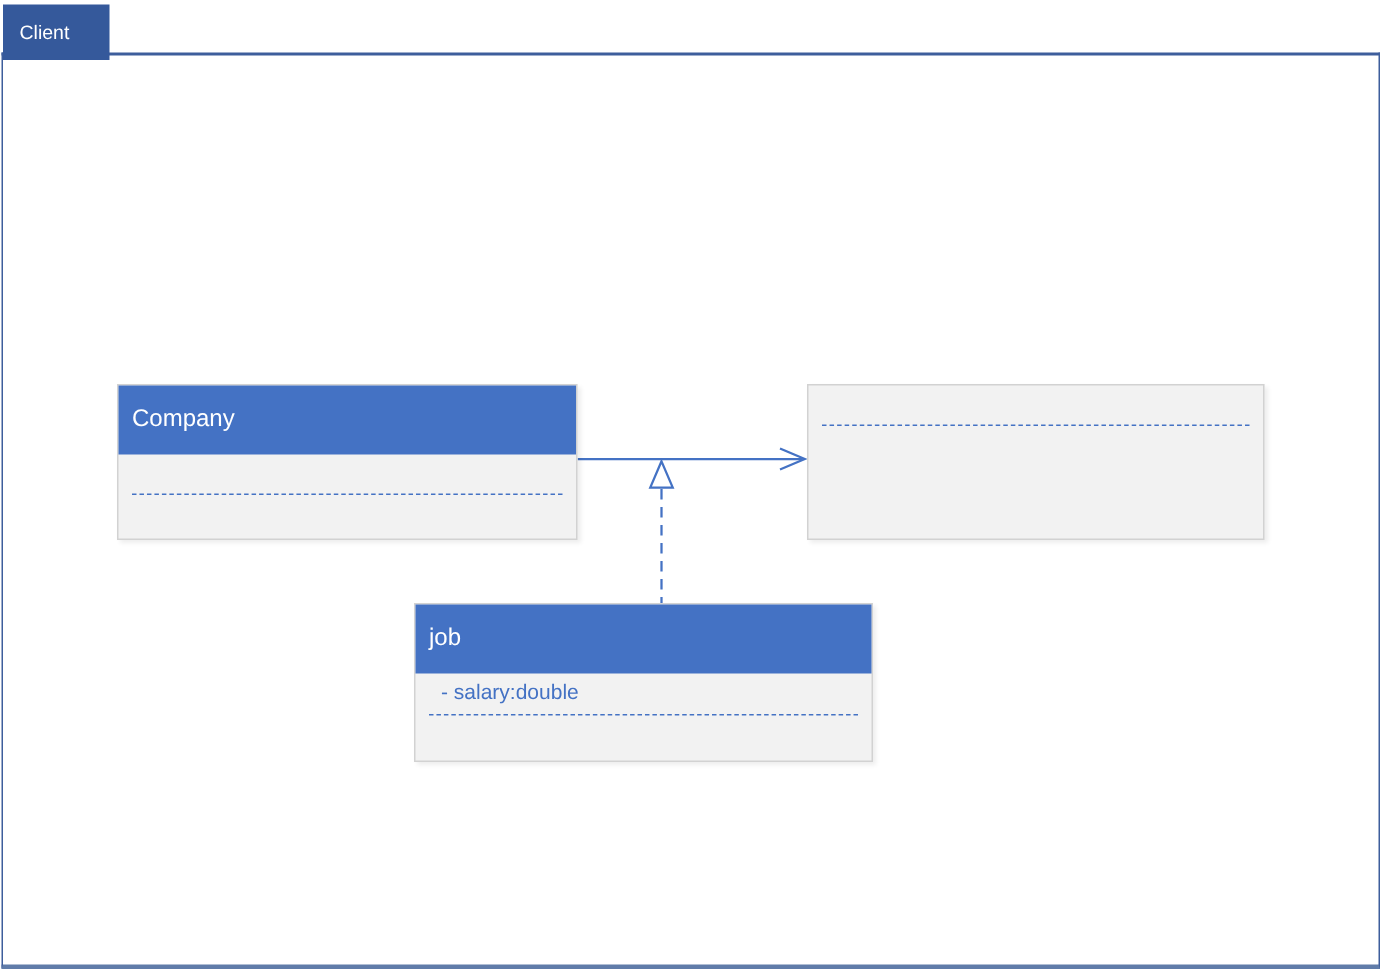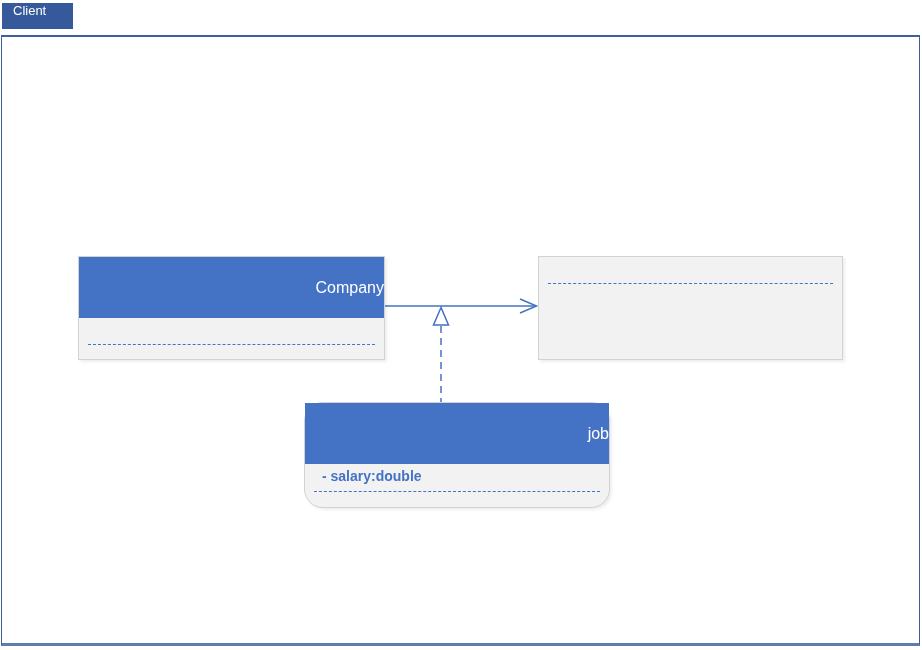--- a/index.html
+++ b/index.html
@@ -17,67 +17,65 @@
     width: 919px; height: 611px;
     box-sizing: border-box;
     border: 1px solid #3E5E9C;
     border-top-width: 2px;
     border-bottom: 3px solid #607CA9;
     background: #ffffff;
   }
   .page-tab {
     position: absolute;
     left: 2px; top: 3px;
-    width: 71px; height: 26px;
+    width: 71px; height: 37px;
     box-sizing: border-box;
     background: #35599B;
     color: #ffffff;
     font-size: 13px;
     display: flex;
-    align-items: flex-start;
+    align-items: center;
     padding-left: 11px;
     z-index: 3;
   }
   
   .uml-class {
     position: absolute;
     box-sizing: border-box;
     background: #F2F2F2;
     border: 1px solid #D2D2D2;
     box-shadow: 2px 2px 3px rgba(0,0,0,0.07);
     z-index: 2;
   }
   .uml-class .hdr {
     background: #4472C4;
     color: #ffffff;
-    height: 61px;
+    height: 46px;
     box-sizing: border-box;
     display: flex;
     align-items: center;
     padding-left: 9px;
     font-size: 16px;
-    justify-content: flex-end;
   }
   .uml-class .bdy { position: relative; }
   .sep {
     position: absolute;
     left: 9px; right: 9px;
     border-top: 1px dashed #4472C4;
   }
   .attr {
     position: absolute;
     left: 17px; top: 4px;
     font-size: 14px;
     color: #4472C4;
     white-space: nowrap;
-    font-weight: bold;
   }
   #class-company { left: 78px;  top: 256px; width: 307px; height: 104px; }
   #class-person  { left: 538px; top: 256px; width: 305px; height: 104px; }
-  #class-job     { left: 304px; top: 402px; width: 306px; height: 106px; border-radius: 19px; }
+  #class-job     { left: 276px; top: 402px; width: 306px; height: 106px; }
   #class-company .bdy, #class-person .bdy { height: 52px; }
   #class-job .bdy { height: 54px; }
   #class-company .sep, #class-person .sep { top: 26px; }
   #class-job .sep { top: 27px; }
   
   #connector-layer {
     position: absolute;
     left: 0; top: 0;
     width: 922px; height: 650px;
     z-index: 1;

